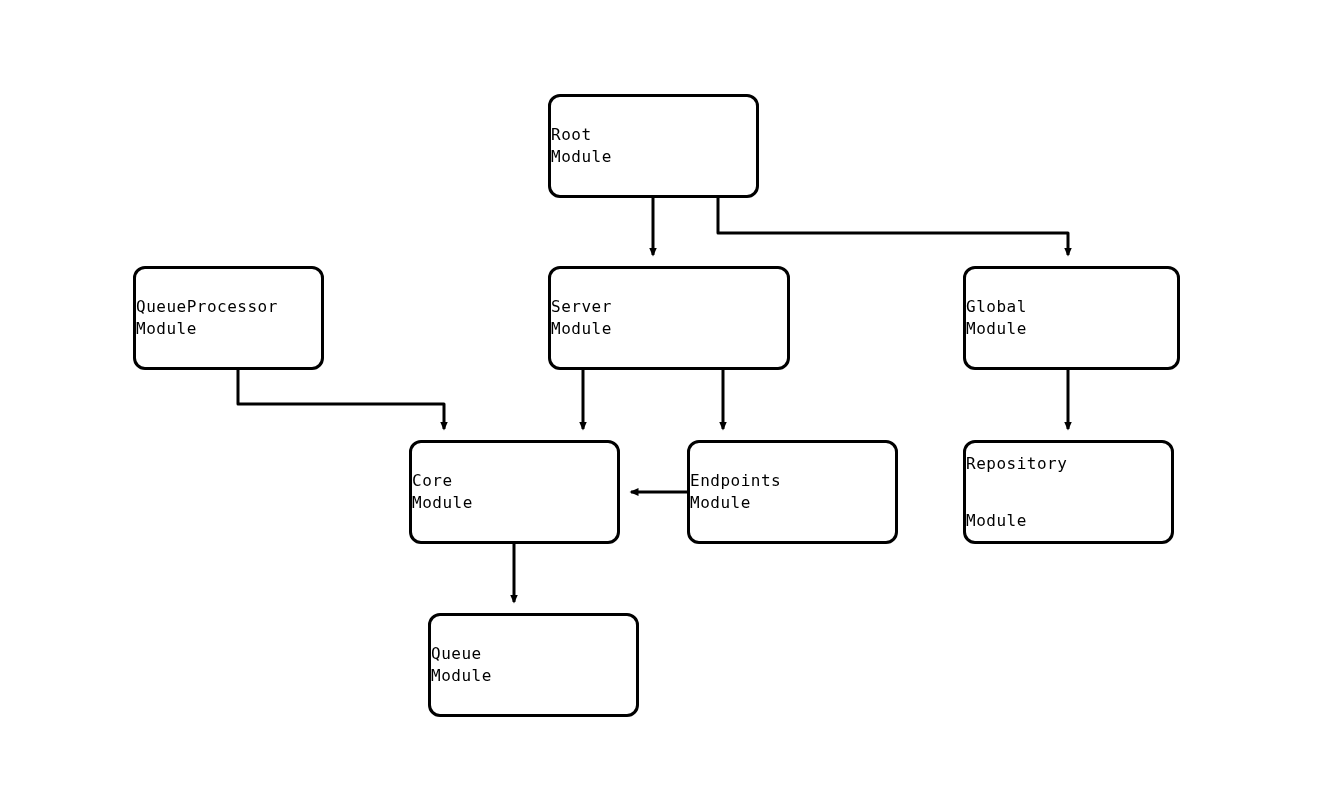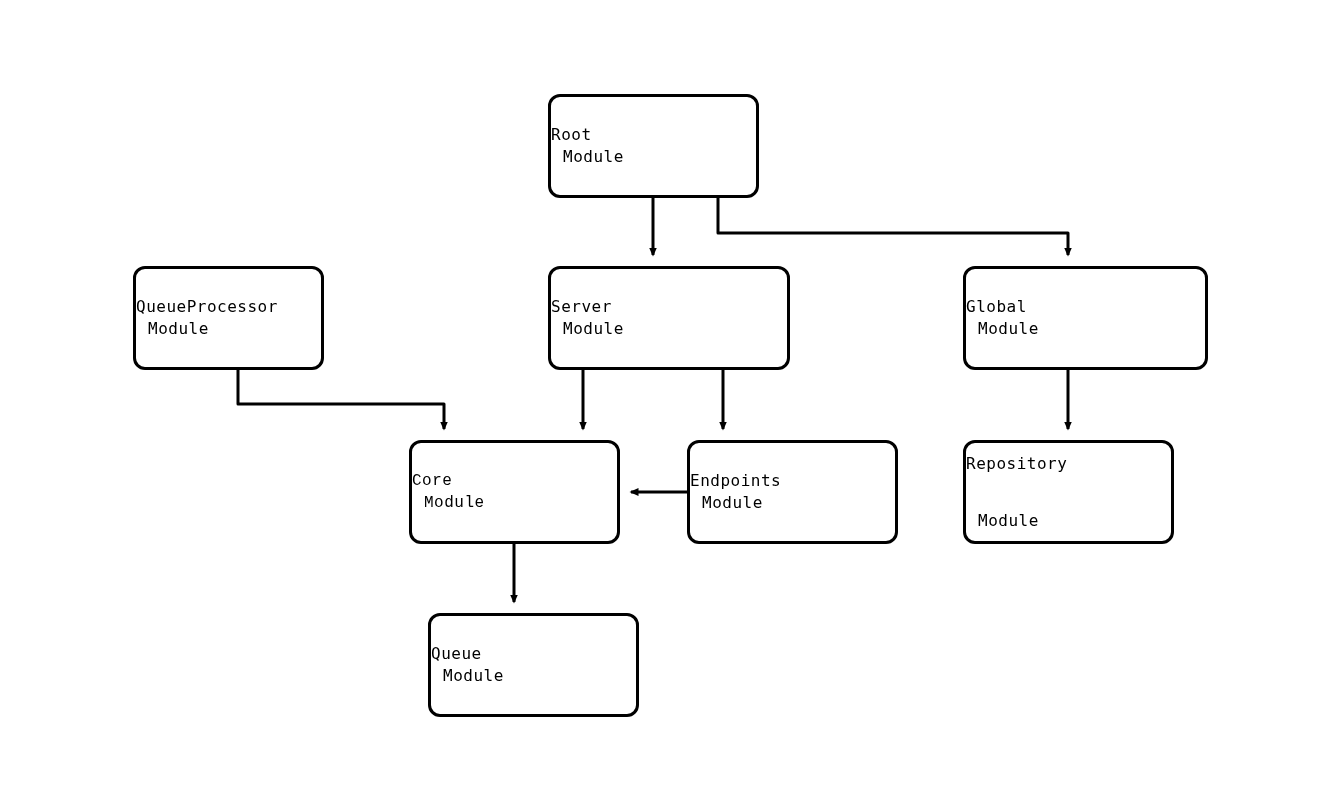--- a/index.html
+++ b/index.html
@@ -34,21 +34,21 @@
     justify-content: center;
     color: #000000;
     font-family: "DejaVu Sans Mono", monospace;
     font-size: 16px;
     line-height: 22px;
     letter-spacing: 0.5px;
     text-align: center;
     z-index: 2;
   }
   .node .line1 { display: block; }
-  .node .line2 { display: block; padding-left: 12px; }
+  .node .line2 { display: block; }
 </style>
 </head>
 <body>
 
 <div id="diagram-root">
 
   <svg id="edges-layer" viewBox="0 0 1337 809" width="1337" height="809" xmlns="http://www.w3.org/2000/svg">
     <defs>
       <marker id="arrowhead" markerWidth="10" markerHeight="10" refX="7.5" refY="4" orient="auto" markerUnits="userSpaceOnUse">
         <path d="M0,0 L9,4 L0,8 z" fill="#000000"></path>
@@ -80,26 +80,26 @@
   <div class="node" style="left:133px; top:266px; width:191px; height:104px;">
     <span class="line1">QueueProcessor</span>
     <span class="line2">Module</span>
   </div>
 
   <div class="node" style="left:548px; top:266px; width:242px; height:104px;">
     <span class="line1">Server</span>
     <span class="line2">Module</span>
   </div>
 
-  <div class="node" style="left:963px; top:266px; width:245px; height:104px;">
+  <div class="node" style="left:963px; top:266px; width:217px; height:104px;">
     <span class="line1">Global</span>
     <span class="line2">Module</span>
   </div>
 
-  <div class="node" style="left:409px; top:440px; width:211px; height:104px;font-family:Liberation Mono, monospace;">
+  <div class="node" style="left:409px; top:440px; width:211px; height:104px;">
     <span class="line1">Core</span>
     <span class="line2">Module</span>
   </div>
 
   <div class="node" style="left:687px; top:440px; width:211px; height:104px;">
     <span class="line1">Endpoints</span>
     <span class="line2">Module</span>
   </div>
 
   <div class="node" style="left:963px; top:440px; width:211px; height:104px;gap:35px;">

